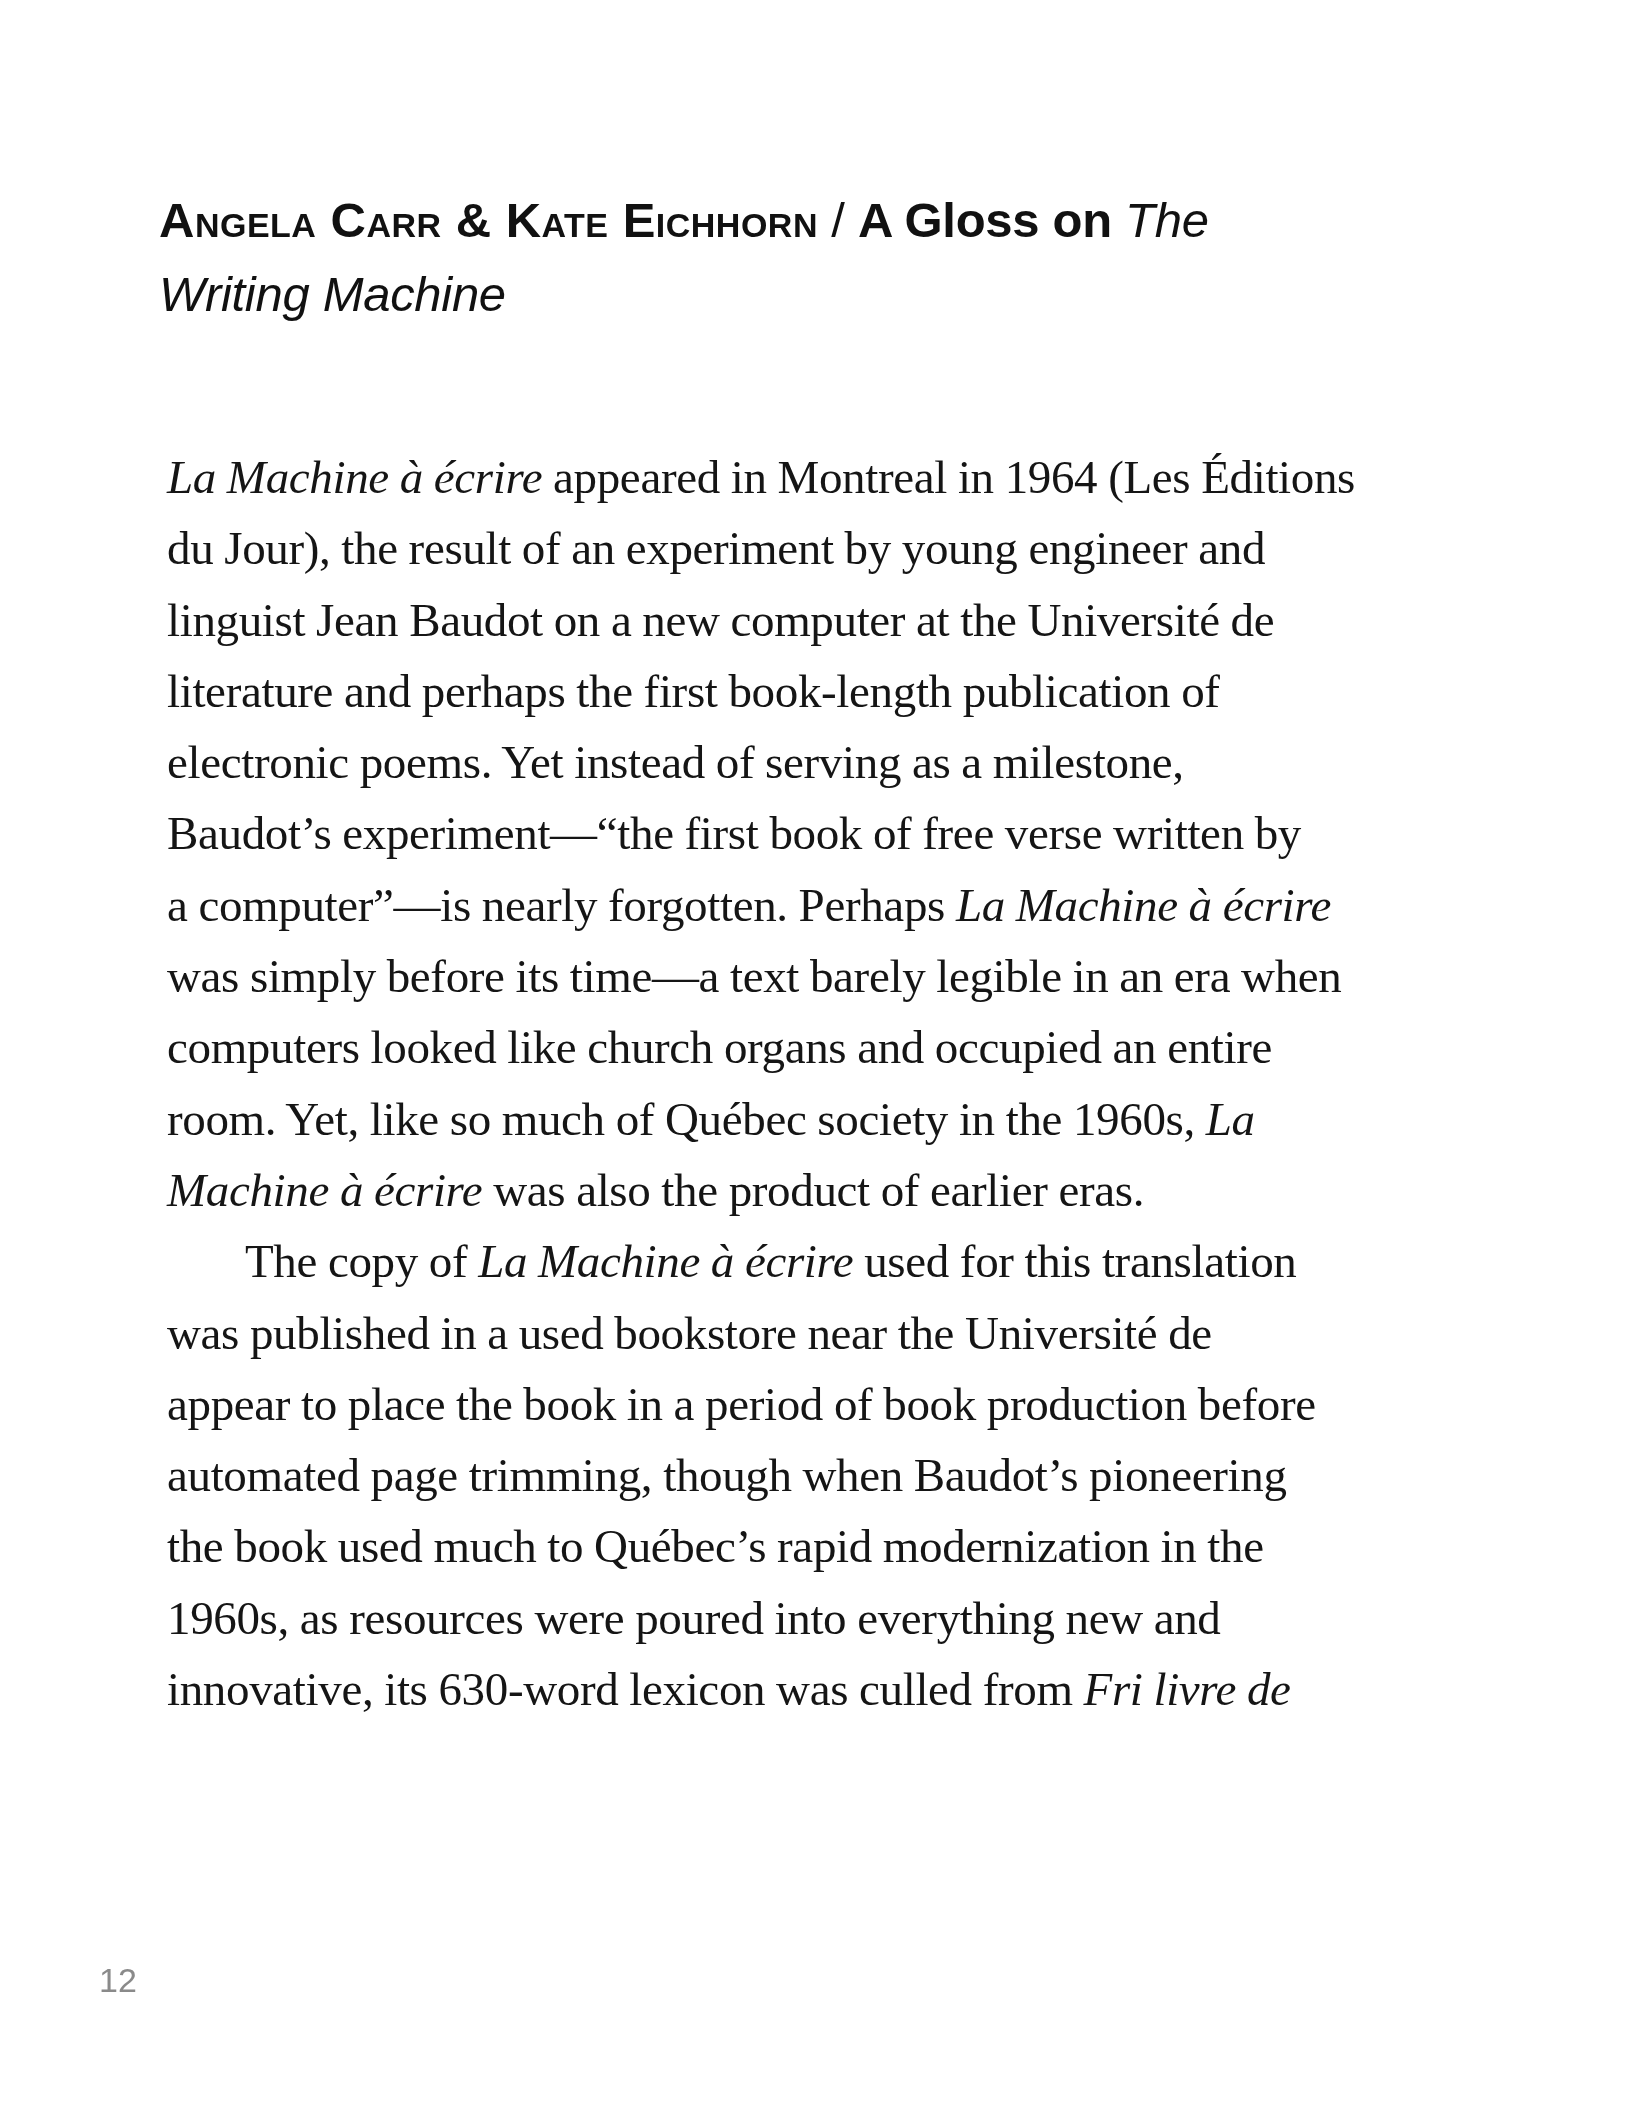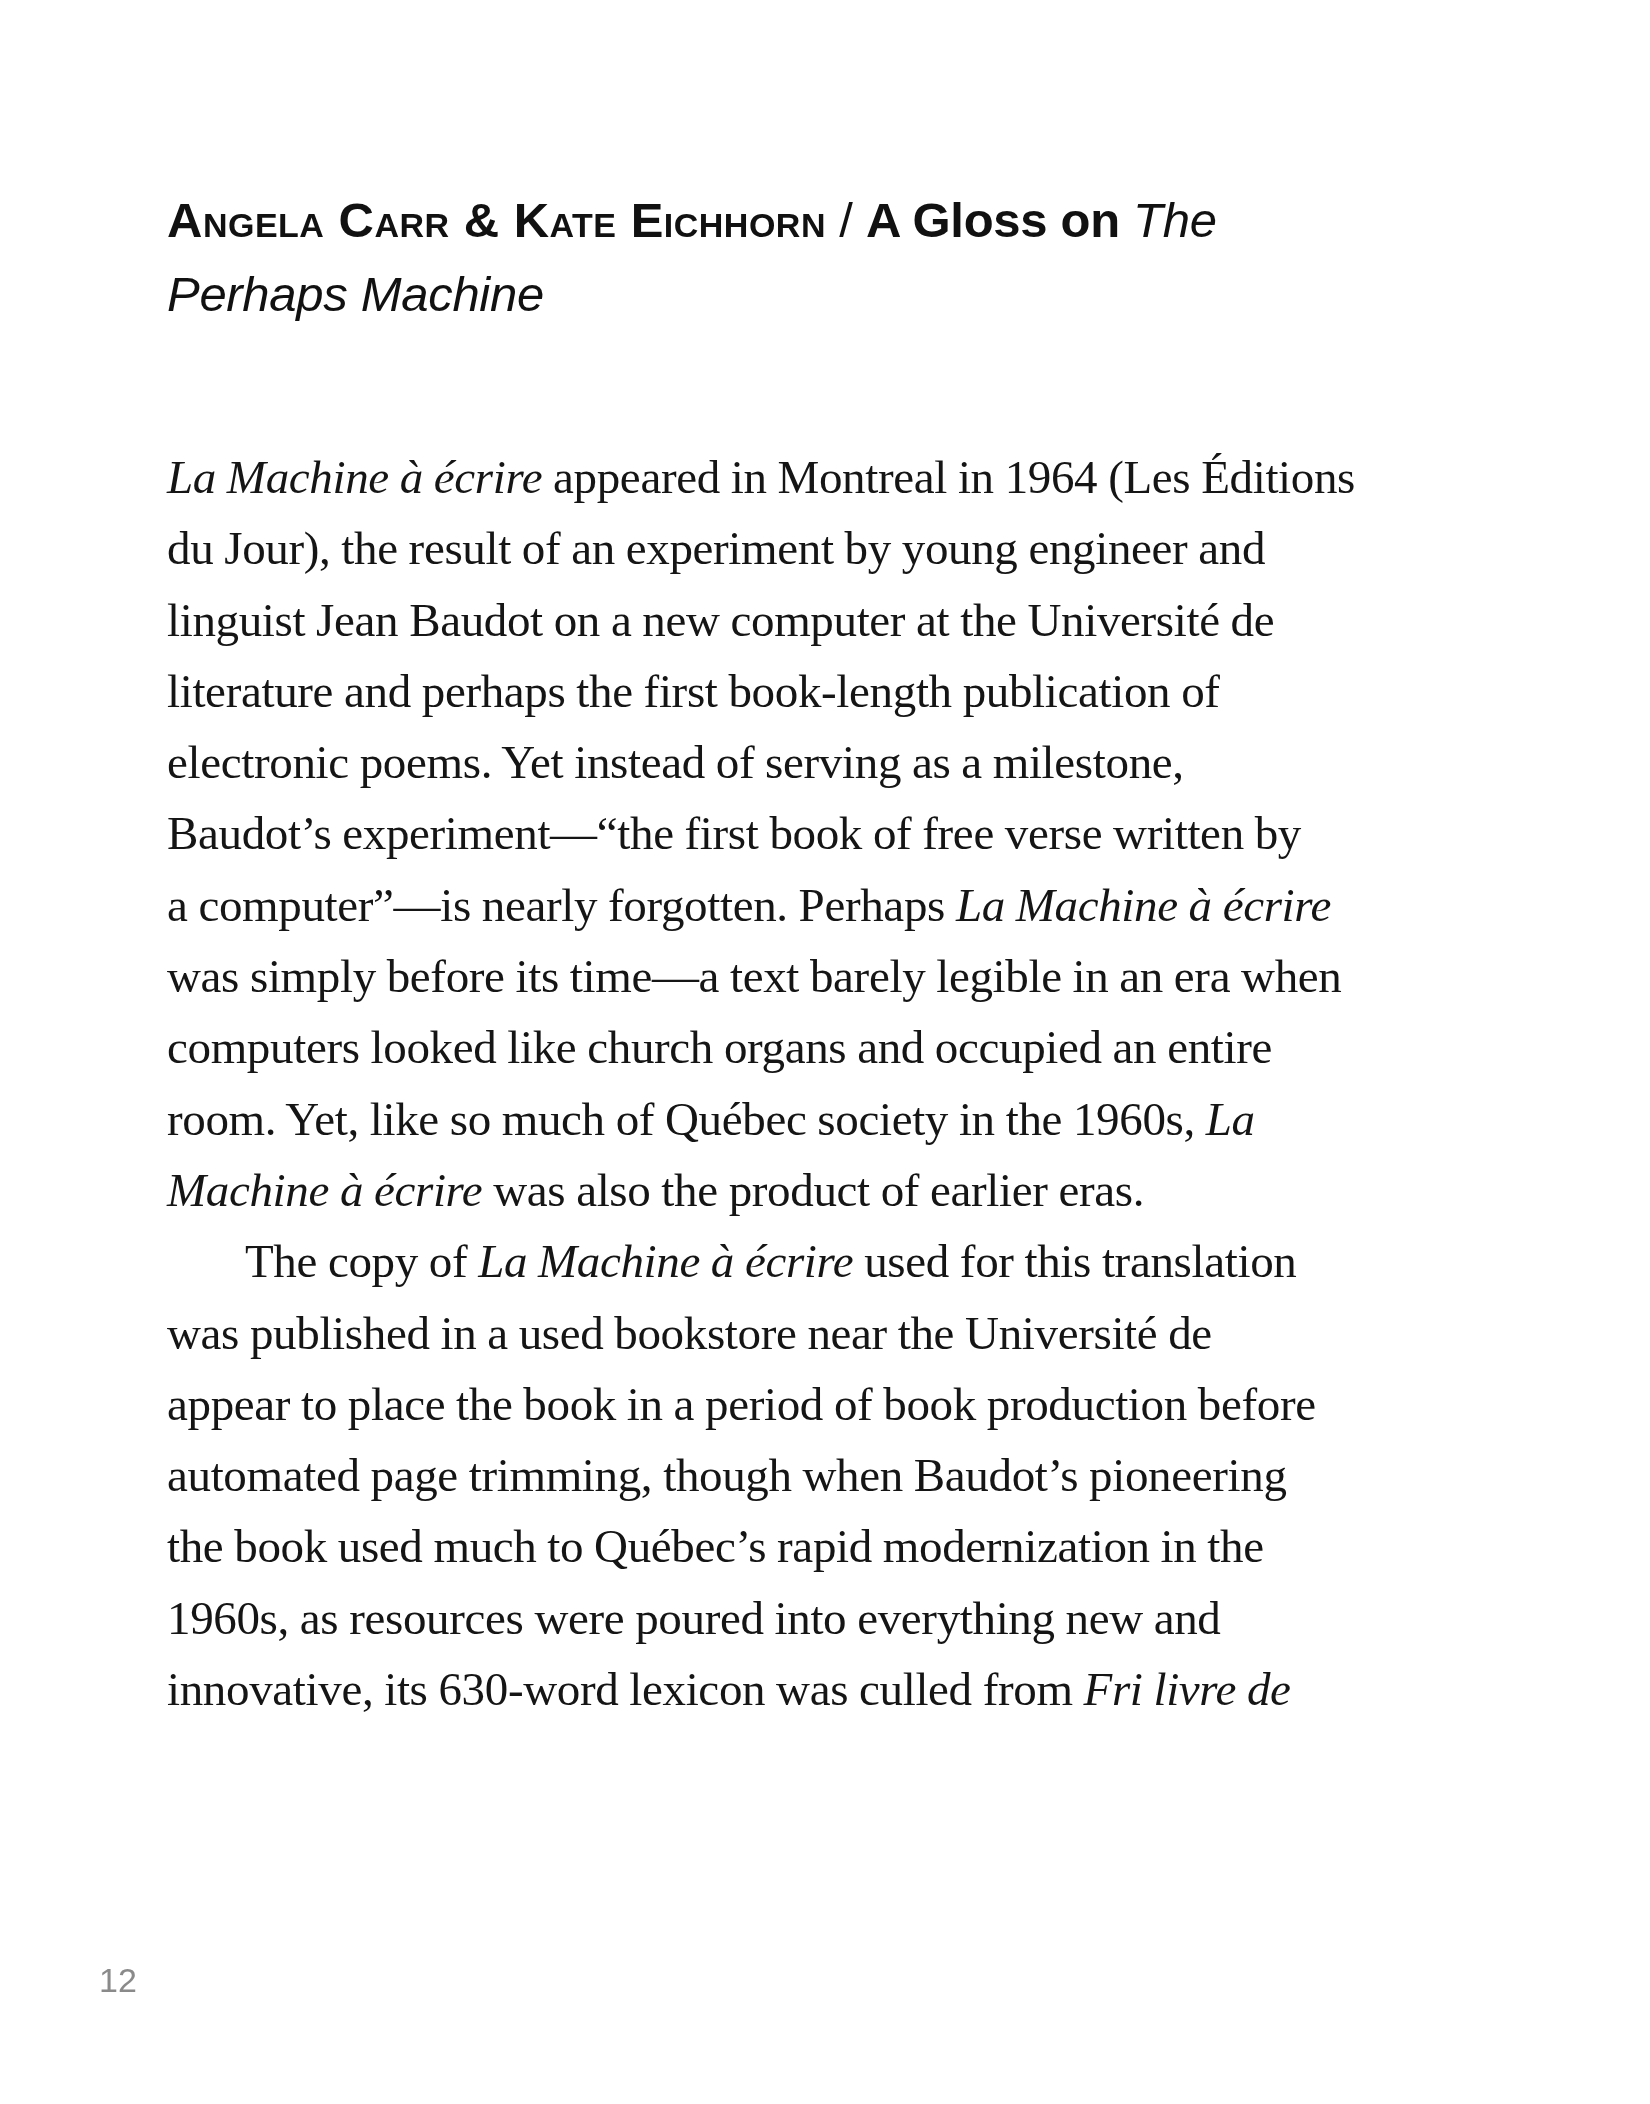--- a/index.html
+++ b/index.html
@@ -9,21 +9,21 @@
     }
     body {
       width: 1650px;
       height: 2104px;
       position: relative;
       overflow: hidden;
       color: #141414;
     }
     .page-title {
       position: absolute;
-      left: 167px;
+      left: 159px;
       top: 183px;
       width: 1300px;
       margin: 0;
       font-family: "Liberation Sans", "DejaVu Sans", sans-serif;
       font-weight: normal;
       font-size: 49px;
       line-height: 74px;
       letter-spacing: -0.3px;
       color: #111111;
     }
@@ -71,21 +71,21 @@
       top: 1960px;
       font-family: "Liberation Sans", "DejaVu Sans", sans-serif;
       font-size: 34px;
       line-height: 40px;
       color: #8a8a8a;
     }
   </style>
 </head>
 <body>
 
-<h1 class="page-title"><span class="title-authors">Angela Carr &amp; Kate Eichhorn</span><span class="title-sep"> / </span><span class="title-main">A Gloss on </span><span class="title-italic">The</span><br><span class="title-italic">Perhaps Machine</span></h1>
+<h1 class="page-title"><span class="title-authors">Angela Carr &amp; Kate Eichhorn</span><span class="title-sep"> / </span><span class="title-main">A Gloss on </span><span class="title-italic">The</span><br><span class="title-italic">Writing Machine</span></h1>
 
 <div class="body-text">
   <div class="paragraph">
       <span class="line"><em>La Machine à écrire</em><span> appeared in Montreal in 1964 (Les Éditions</span></span>
       <span class="line"><span>du Jour), the result of an experiment by young engineer and</span></span>
       <span class="line"><span>linguist Jean Baudot on a new computer at the Université de</span></span>
       <span class="line"><span>literature and perhaps the first book-length publication of</span></span>
       <span class="line"><span>electronic poems. Yet instead of serving as a milestone,</span></span>
       <span class="line"><span>Baudot’s experiment—“the first book of free verse written by</span></span>
       <span class="line"><span>a computer”—is nearly forgotten. Perhaps </span><em>La Machine à écrire</em></span>

